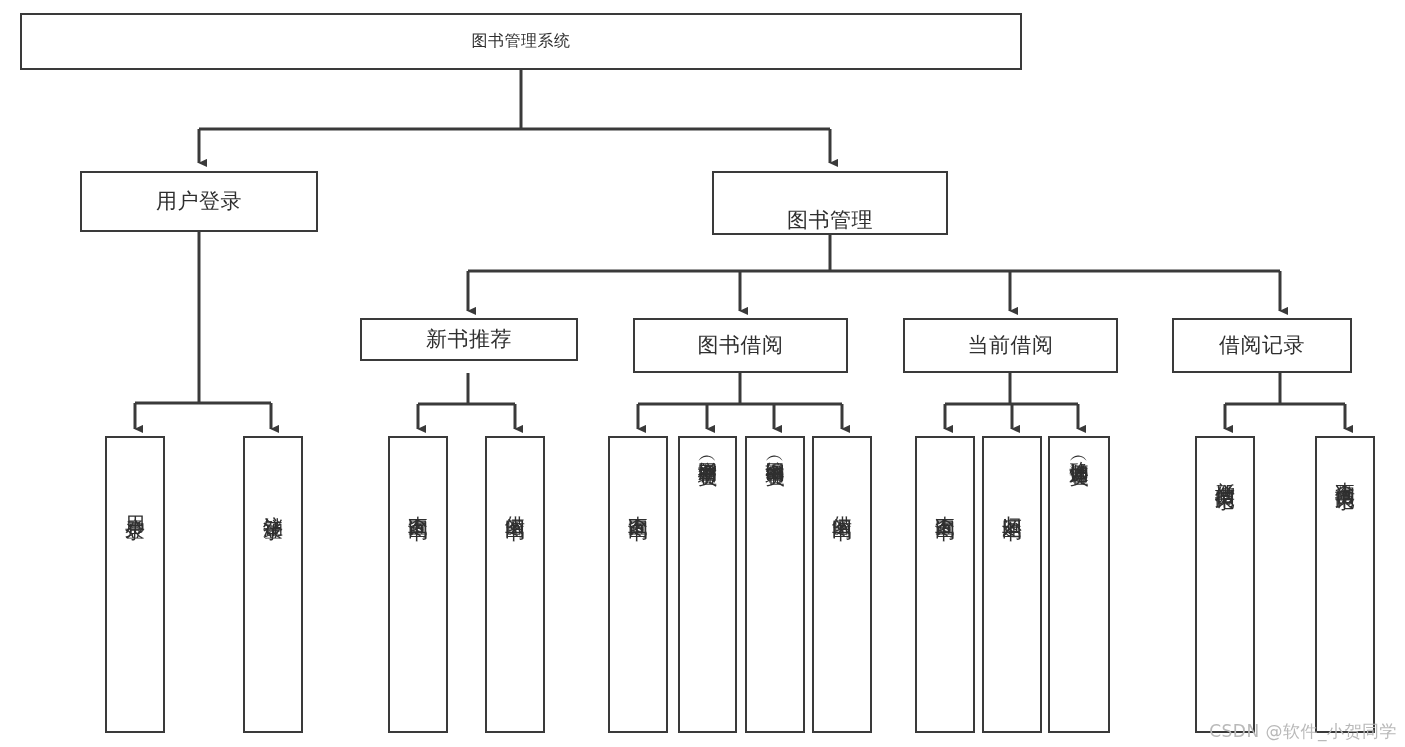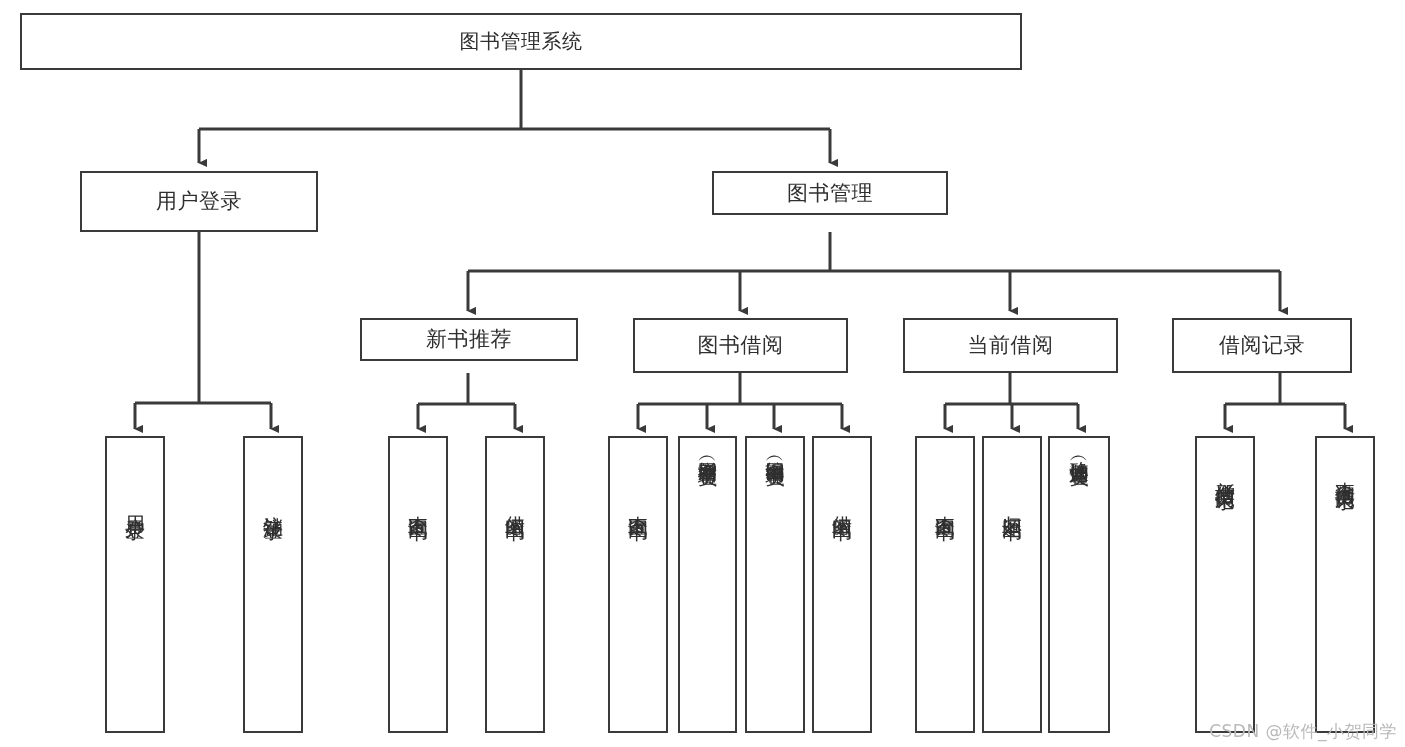--- a/index.html
+++ b/index.html
@@ -40,21 +40,21 @@
     text-align: center;
     line-height: 1.18;
     letter-spacing: 0.5px;
   }
   
   .node.h .node-label {
     writing-mode: horizontal-tb;
     font-size: 21px;
   }
   #node-root.node.h .node-label {
-    font-size: 20px;
+    font-size: 16px;
   }
   
   .node.v {
     align-items: flex-start;
     justify-content: center;
     padding-top: 0;
   }
   .node.v .node-label {
     writing-mode: vertical-rl;
     text-orientation: upright;
@@ -137,21 +137,21 @@
     </g>
   </svg>
 
   <div class="node h" id="node-root" style="left:20px; top:13px; width:1002px; height:57px;">
     <span class="node-label">图书管理系统</span>
   </div>
 
   <div class="node h" style="left:80px; top:171px; width:238px; height:61px;">
     <span class="node-label">用户登录</span>
   </div>
-  <div class="node h" style="left:712px; top:171px; width:236px; height:44px;">
+  <div class="node h" style="left:712px; top:171px; width:236px; height:64px;align-items:flex-end;">
     <span class="node-label">图书管理</span>
   </div>
 
   <div class="node h" style="left:360px; top:318px; width:218px; height:43px;">
     <span class="node-label">新书推荐</span>
   </div>
   <div class="node h" style="left:633px; top:318px; width:215px; height:55px;">
     <span class="node-label">图书借阅</span>
   </div>
   <div class="node h" style="left:903px; top:318px; width:215px; height:55px;">

